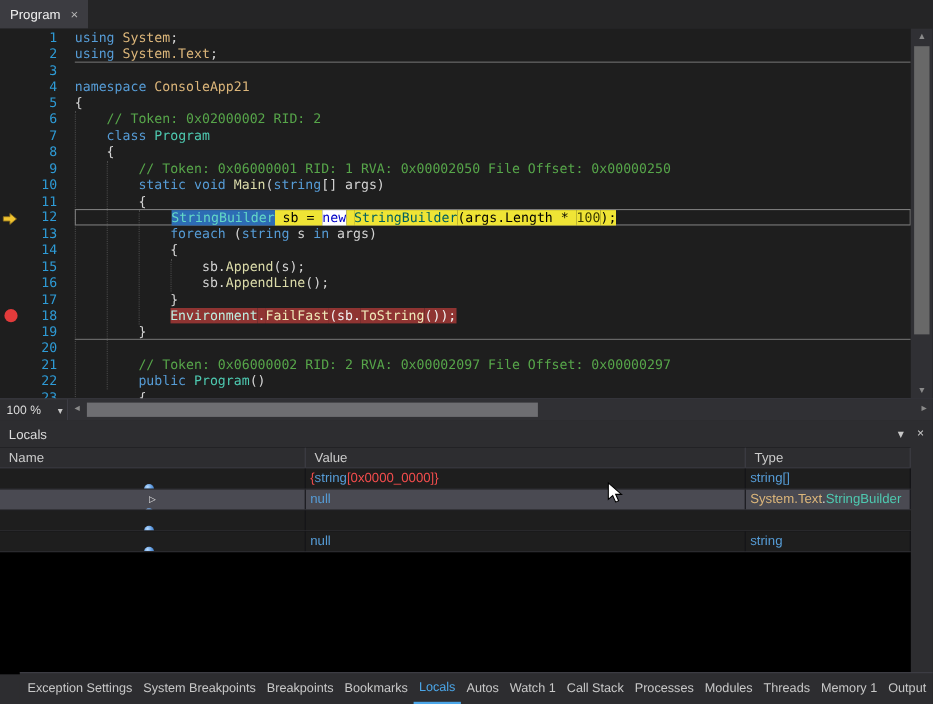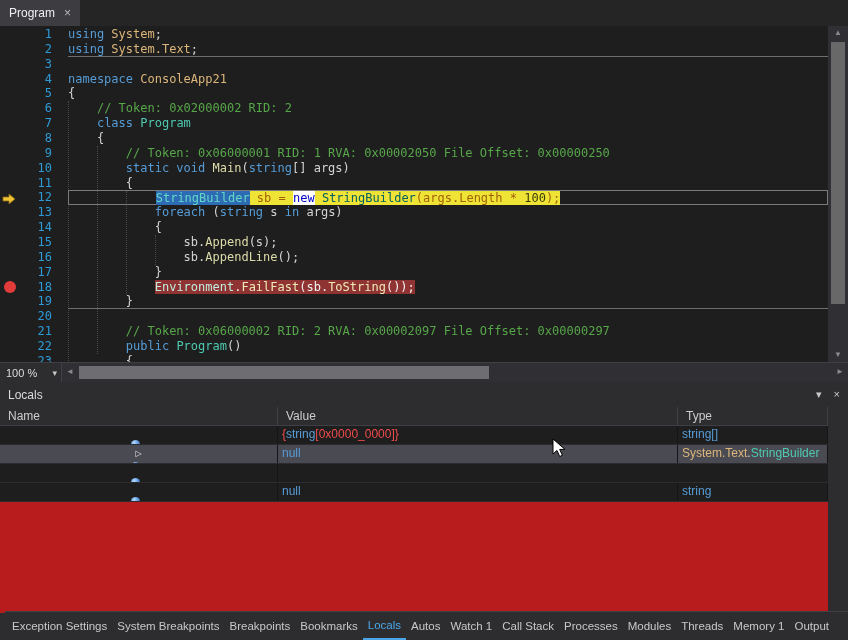--- a/index.html
+++ b/index.html
@@ -16,21 +16,21 @@
   .code-area{position:absolute;left:0;top:0;right:20px;bottom:0;overflow:hidden;}
   #code-lines{position:relative;padding-top:1px;}
   .line{display:flex;height:14.87px;line-height:14.87px;font-size:12px;white-space:pre;}
   .ln{flex:0 0 52px;text-align:right;color:#2E9BD6;}
   .body{flex:1;margin-left:16px;box-sizing:border-box;}
   .body.sep{border-bottom:1px solid #6E6E6E;}
   .body.current{border:1px solid #7A7A7A;}
   .tk-kw{color:#569CD6;} .tk-ns{color:#DCB67A;} .tk-ty{color:#4EC9B0;}
   .tk-me{color:#DCDCAA;} .tk-pl{color:#D4D4D4;} .tk-cm{color:#57A64A;}
   .tk-sel{background:#2D6CB4;color:#63D8C7;}
-  .tk-ypl{background:#EFE435;color:#a16207;margin-top:29px;}
+  .tk-ypl{background:#EFE435;color:#000000;margin-top:29px;}
   .tk-ykw{background:#ffffff;color:#0000C8;}
   .tk-yty{background:#EFE435;color:#005F60;}
   .tk-ynu{background:#EFE435;color:#3C3C00;}
   .tk-rpl{background:#8F3432;color:#F2F2F2;}
   .tk-rty{background:#8F3432;color:#BDEEE0;}
   .tk-rme{background:#8F3432;color:#EFE9B8;}
   #guides{position:absolute;left:0;top:0;right:0;bottom:0;pointer-events:none;}
   .guide{position:absolute;width:0;border-left:1px dotted #4A4A4A;}
   .glyph{position:absolute;}
   .glyph.arrow{left:2px;top:165px;width:14px;height:14px;}
@@ -48,36 +48,36 @@
   .zoom-arrow{margin-left:auto;padding-right:4px;color:#C8C8C8;font-size:9px;}
   .hscroll{flex:1;position:relative;background:#303034;}
   .hs-arrow{position:absolute;top:0;bottom:0;width:16px;text-align:center;font-size:8px;color:#8A8A8A;line-height:18px;}
   .hs-arrow.left{left:0;} .hs-arrow.right{right:0;}
   .hs-thumb{position:absolute;left:17px;top:3px;bottom:3px;width:410px;background:#6E6E72;}
 
   
   .panel{position:relative;height:231px;background:#2D2D30;}
   .panel-header{height:25px;display:flex;align-items:center;padding:0 8px;color:#DCDCDC;font-size:12px;}
   .ph-icons{margin-left:auto;display:flex;gap:12px;color:#C8C8C8;font-size:11px;}
-  .grid{position:absolute;left:0;top:25px;width:828px;bottom:0;background:#b91c1c;font-size:12px;}
+  .grid{position:absolute;left:0;top:25px;width:828px;bottom:0;background:#000000;font-size:12px;}
   .grid-header{display:flex;height:18px;background:#2D2D30;border-bottom:1px solid #3F3F46;color:#CCCCCC;}
   .gh-cell{box-sizing:border-box;border-right:1px solid #3F3F46;padding:2px 0 0 8px;}
   .c0{width:278px;} .c1{width:400px;} .c2{width:150px;}
   .grid-row{display:flex;height:18px;background:#1E1E1E;border-bottom:1px solid #2C2C30;}
   .grid-row.selected{background:#4A4A52;}
   .g-cell{box-sizing:border-box;border-right:1px solid #151518;overflow:hidden;white-space:nowrap;line-height:17px;padding-left:4px;}
   .name-cell{display:flex;align-items:center;padding-left:0;flex-direction:column;}
   .tw{width:14px;text-align:center;font-size:8px;color:#E8E8E8;flex:0 0 14px;}
   .vicon{width:9px;height:9px;border-radius:50%;margin-right:7px;flex:0 0 9px;
          background:radial-gradient(circle at 35% 30%, #B9DCFF 0%, #5E9AE0 45%, #2C5FA8 100%);}
   .gname{color:#E6E6E6;}
   .gk{color:#569CD6;} .gr{color:#F14C4C;} .gp{color:#D8D8D8;} .gn{color:#DCB67A;} .gt{color:#4EC9B0;}
 
   
-  .bottom-tabs{position:absolute;left:5px;right:0;bottom:0;height:28px;background:#2D2D30;border-top:1px solid #3F3F46;display:flex;align-items:stretch;padding-left:2px;}
+  .bottom-tabs{position:absolute;left:18px;right:0;bottom:0;height:28px;background:#2D2D30;border-top:1px solid #3F3F46;display:flex;align-items:stretch;padding-left:2px;}
   .bt{display:flex;align-items:center;padding:0 5px;font-size:11.5px;color:#C8C8C8;box-sizing:border-box;}
   .bt.active{color:#4BA6E8;border-bottom:2px solid #4BA6E8;}
 
   .cursor{position:absolute;left:552px;top:438px;pointer-events:none;}
 </style>
 </head>
 <body>
 
 <div class="app">
 

